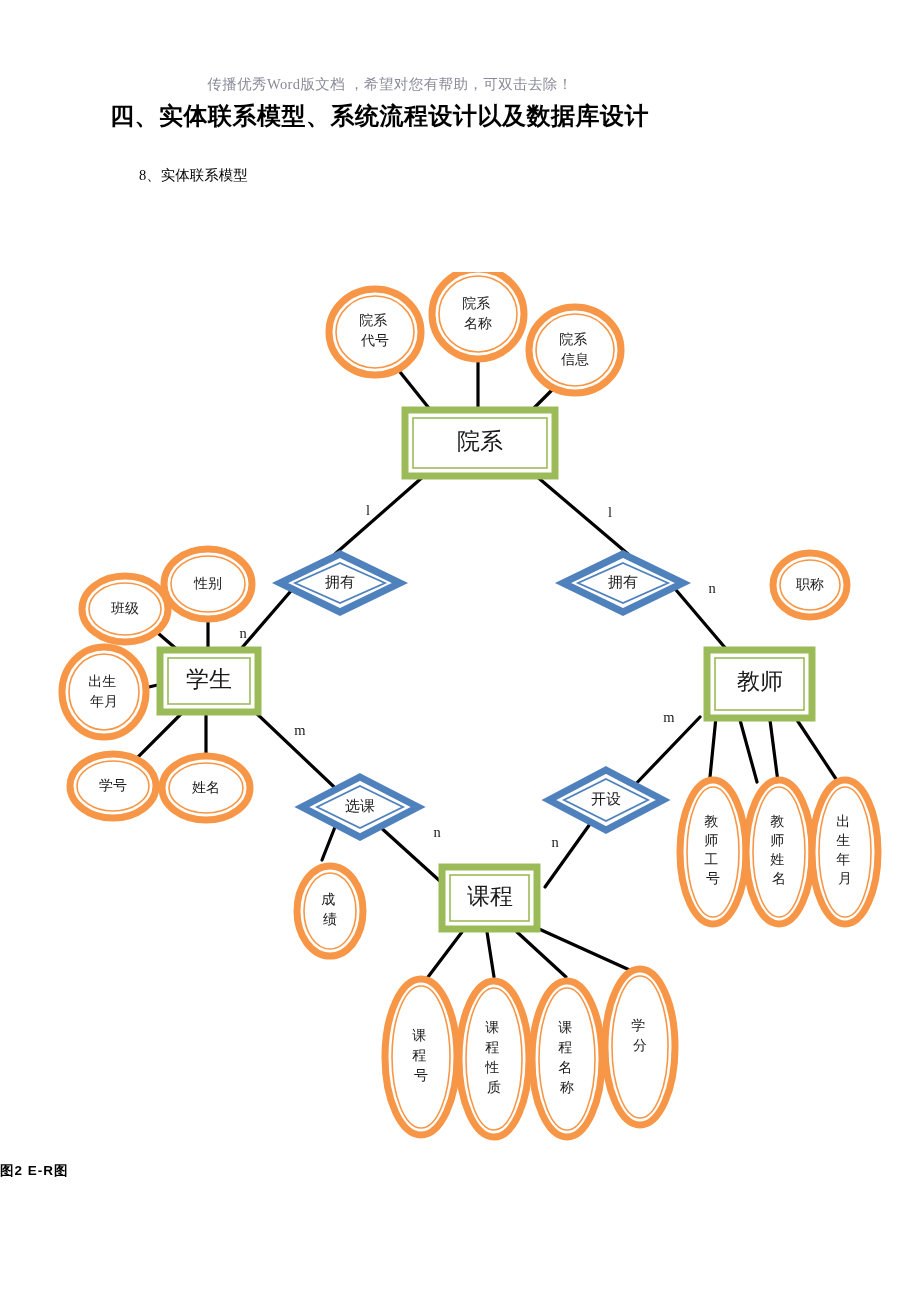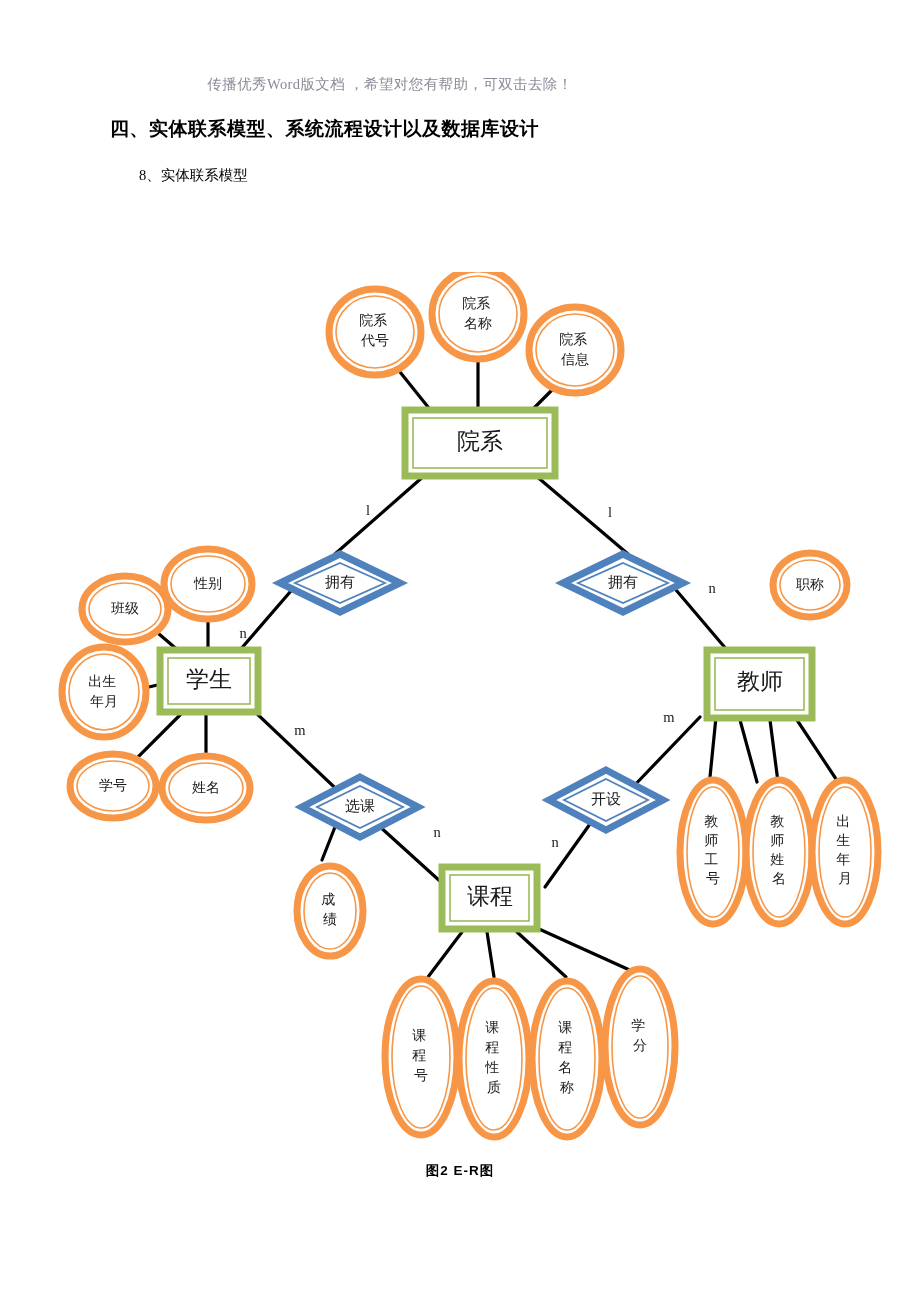--- a/index.html
+++ b/index.html
@@ -31,23 +31,23 @@
     font-size: 14.5px;
     line-height: 20px;
     color: #8a8a99;
     letter-spacing: 0.4px;
     white-space: nowrap;
     margin-top: 24px;
   }
   
   #doc-title {
     position: absolute;
-    top: 116px;
+    top: 100px;
     left: 110px;
-    font-size: 19px;
+    font-size: 24px;
     font-weight: bold;
     letter-spacing: 0.5px;
     font-family: "Liberation Sans", "DejaVu Sans", sans-serif;
   }
   #section-label {
     position: absolute;
     top: 166px;
     left: 139px;
     font-size: 14.5px;
   }
@@ -80,21 +80,21 @@
   .attr-label   { font-size: 14px; }
   .rel-label    { font-size: 15px; }
   .card-label   { font-size: 14.5px; font-style: normal; }
   .link { stroke: #000000; stroke-width: 3.2; fill: none; stroke-linecap: round; }
   
   #figure-caption {
     position: absolute;
     top: 1162px;
     left: 0;
     width: 920px;
-    text-align: center;
+    text-align: left;
     font-size: 13.5px;
     font-weight: bold;
     font-family: "Liberation Sans", "DejaVu Sans", sans-serif;
     letter-spacing: 1px;
   }
 </style>
 </head>
 <body>
 
 <div class="page">

